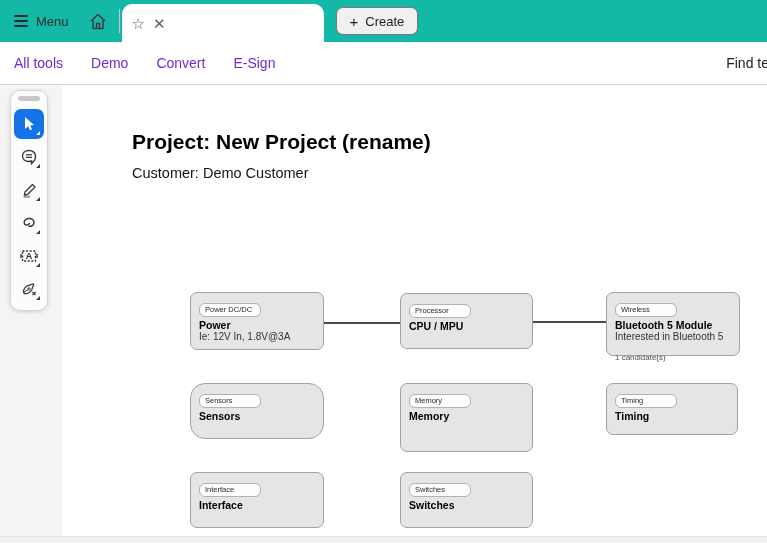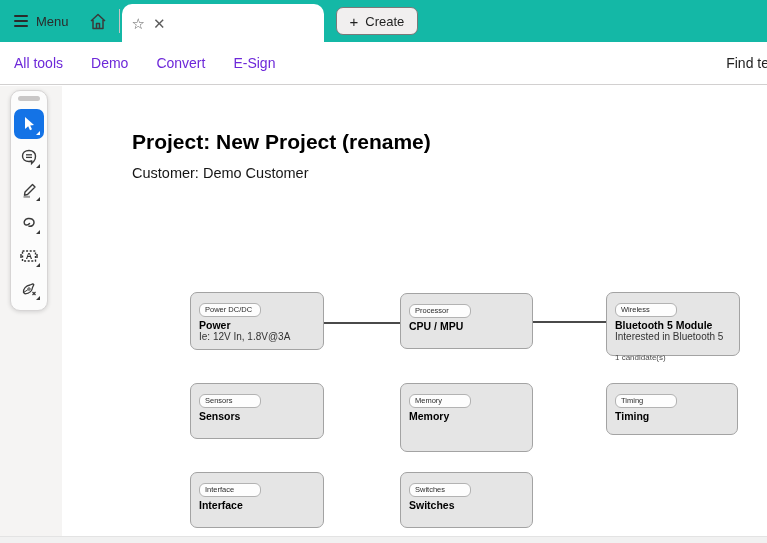--- a/index.html
+++ b/index.html
@@ -185,21 +185,21 @@
       <div class="node-title">CPU / MPU</div>
     </div>
 
     <div class="node" style="left:544px; top:206px; width:134px; height:64px;">
       <span class="badge">Wireless</span>
       <div class="node-title">Bluetooth 5 Module</div>
       <div class="node-sub">Interested in Bluetooth 5</div>
       <div class="node-note">1 candidate(s)</div>
     </div>
 
-    <div class="node" style="left:128px; top:297px; width:134px; height:56px;">
+    <div class="node" style="left:128px; top:297px; width:134px; height:56px;border-radius:15px;">
       <span class="badge">Sensors</span>
       <div class="node-title">Sensors</div>
     </div>
 
     <div class="node" style="left:338px; top:297px; width:133px; height:69px;">
       <span class="badge">Memory</span>
       <div class="node-title">Memory</div>
     </div>
 
     <div class="node" style="left:544px; top:297px; width:132px; height:52px;">

